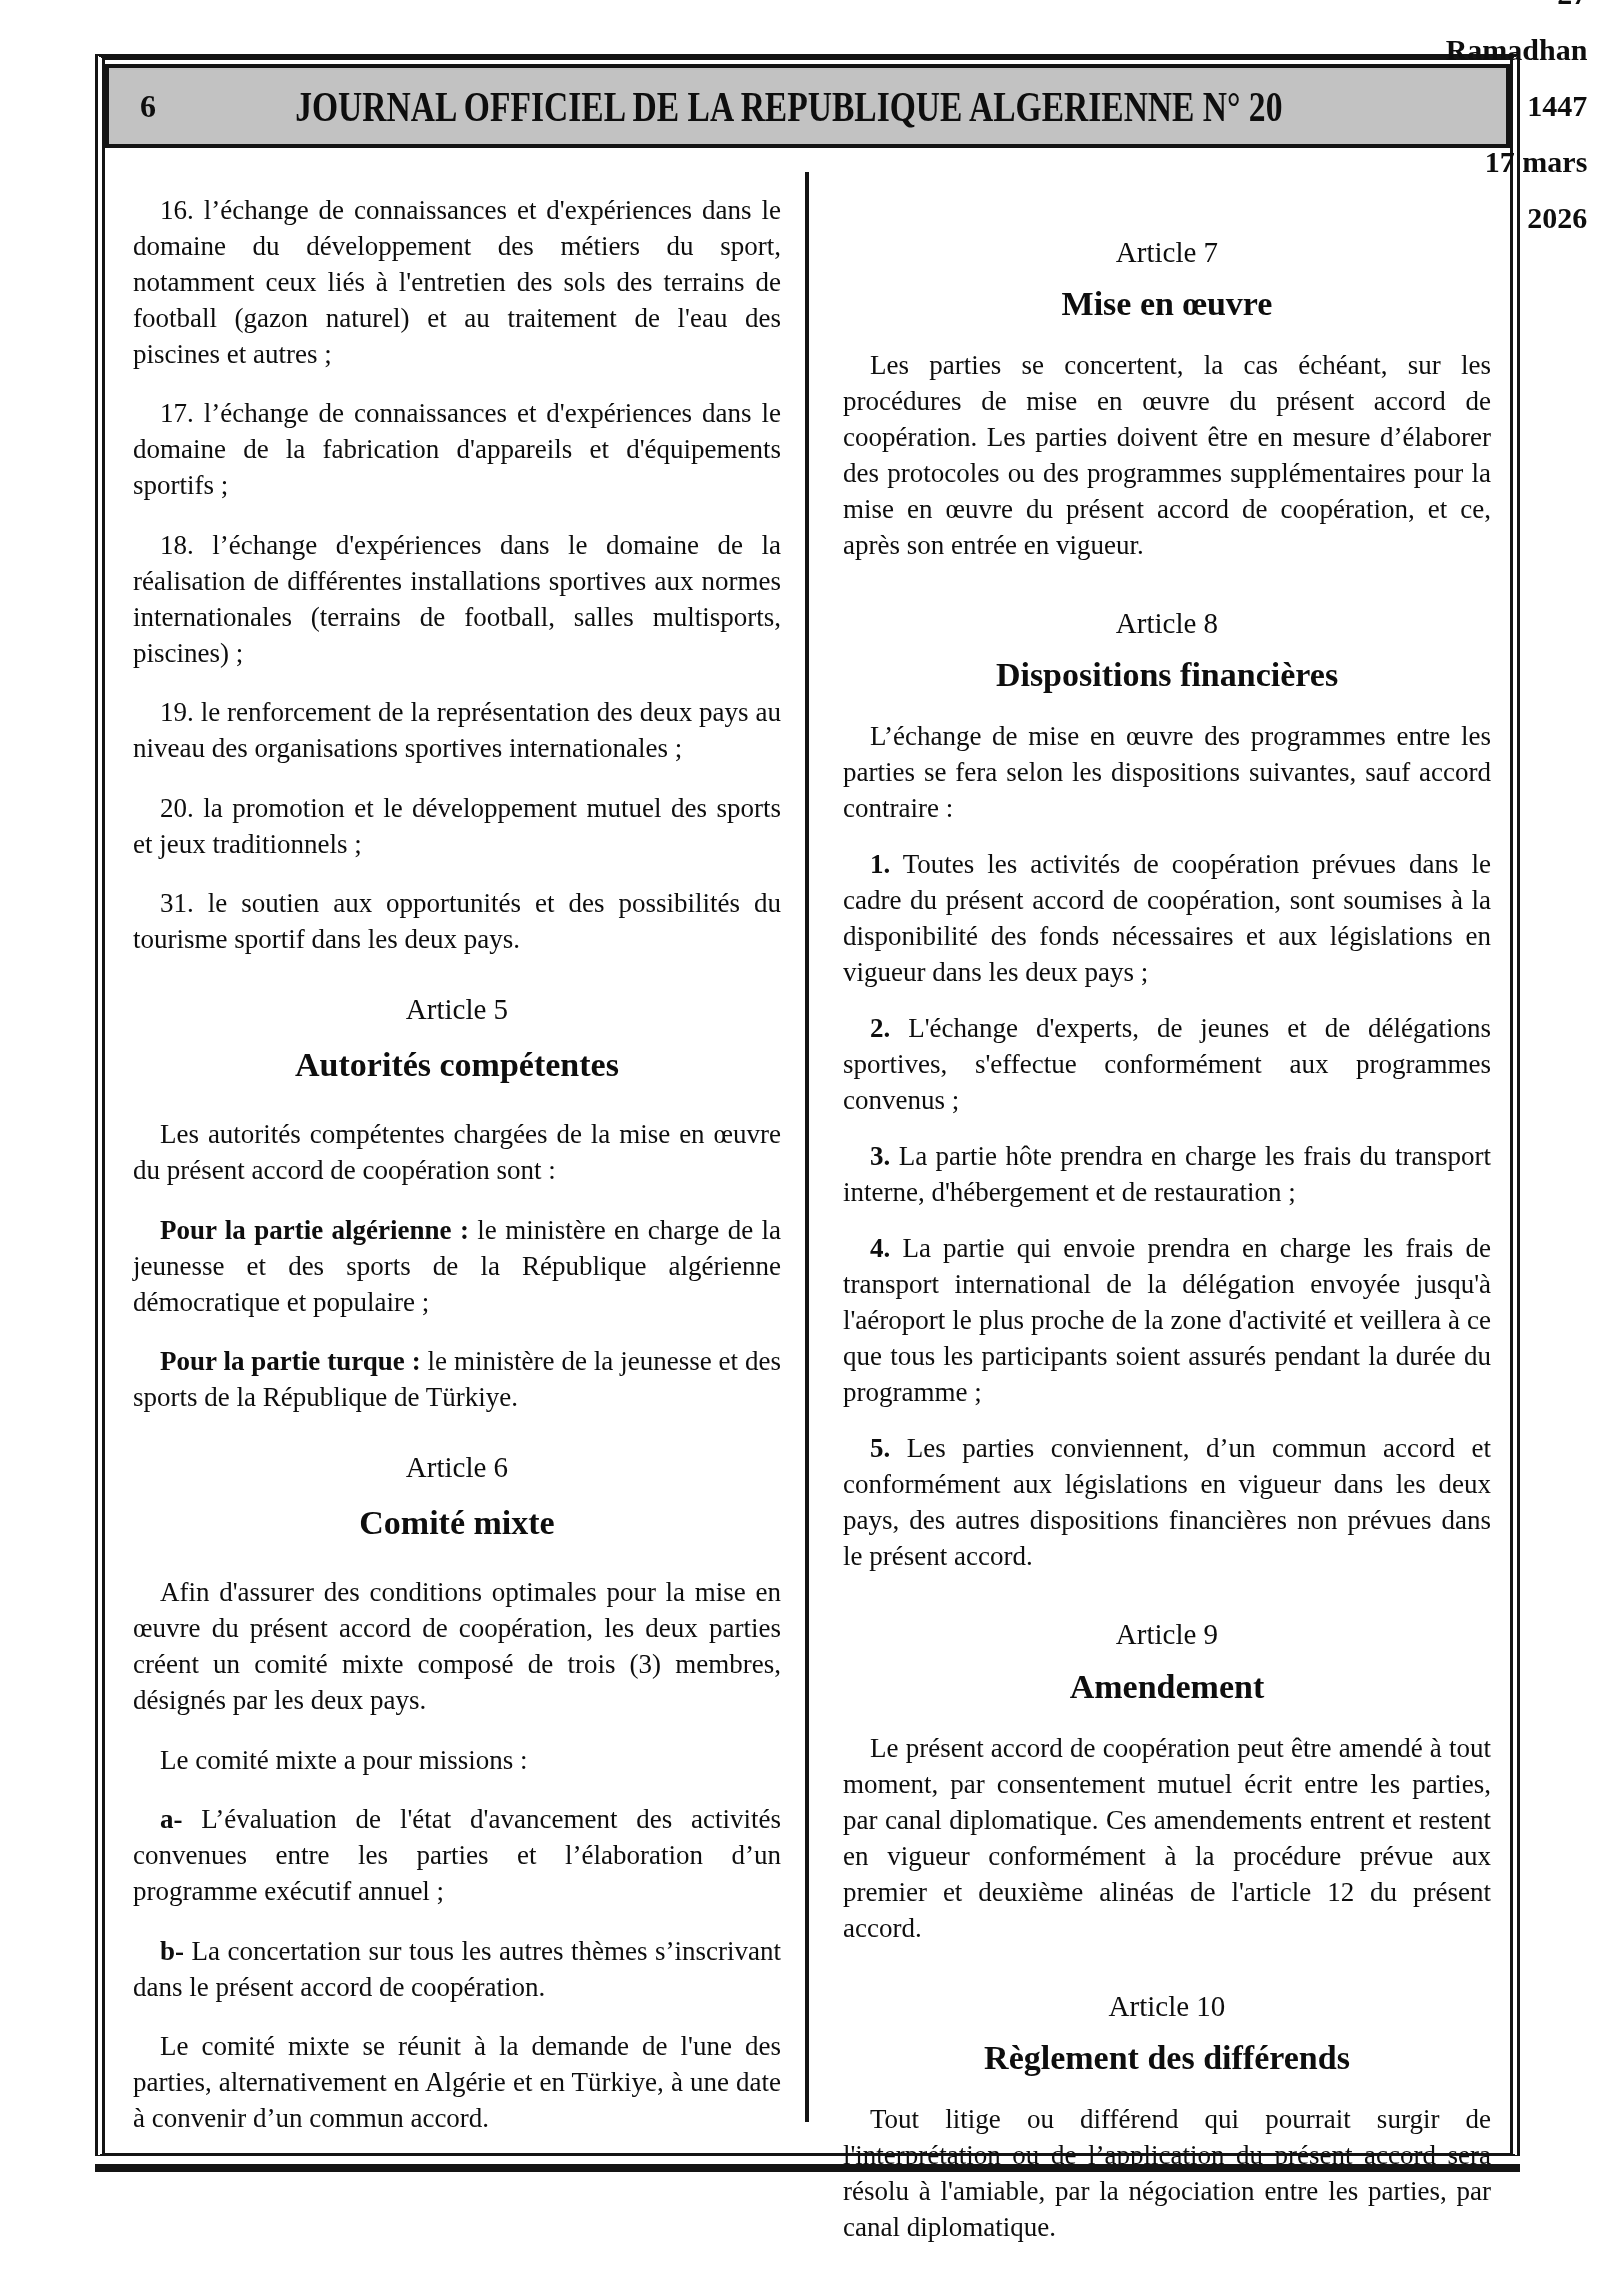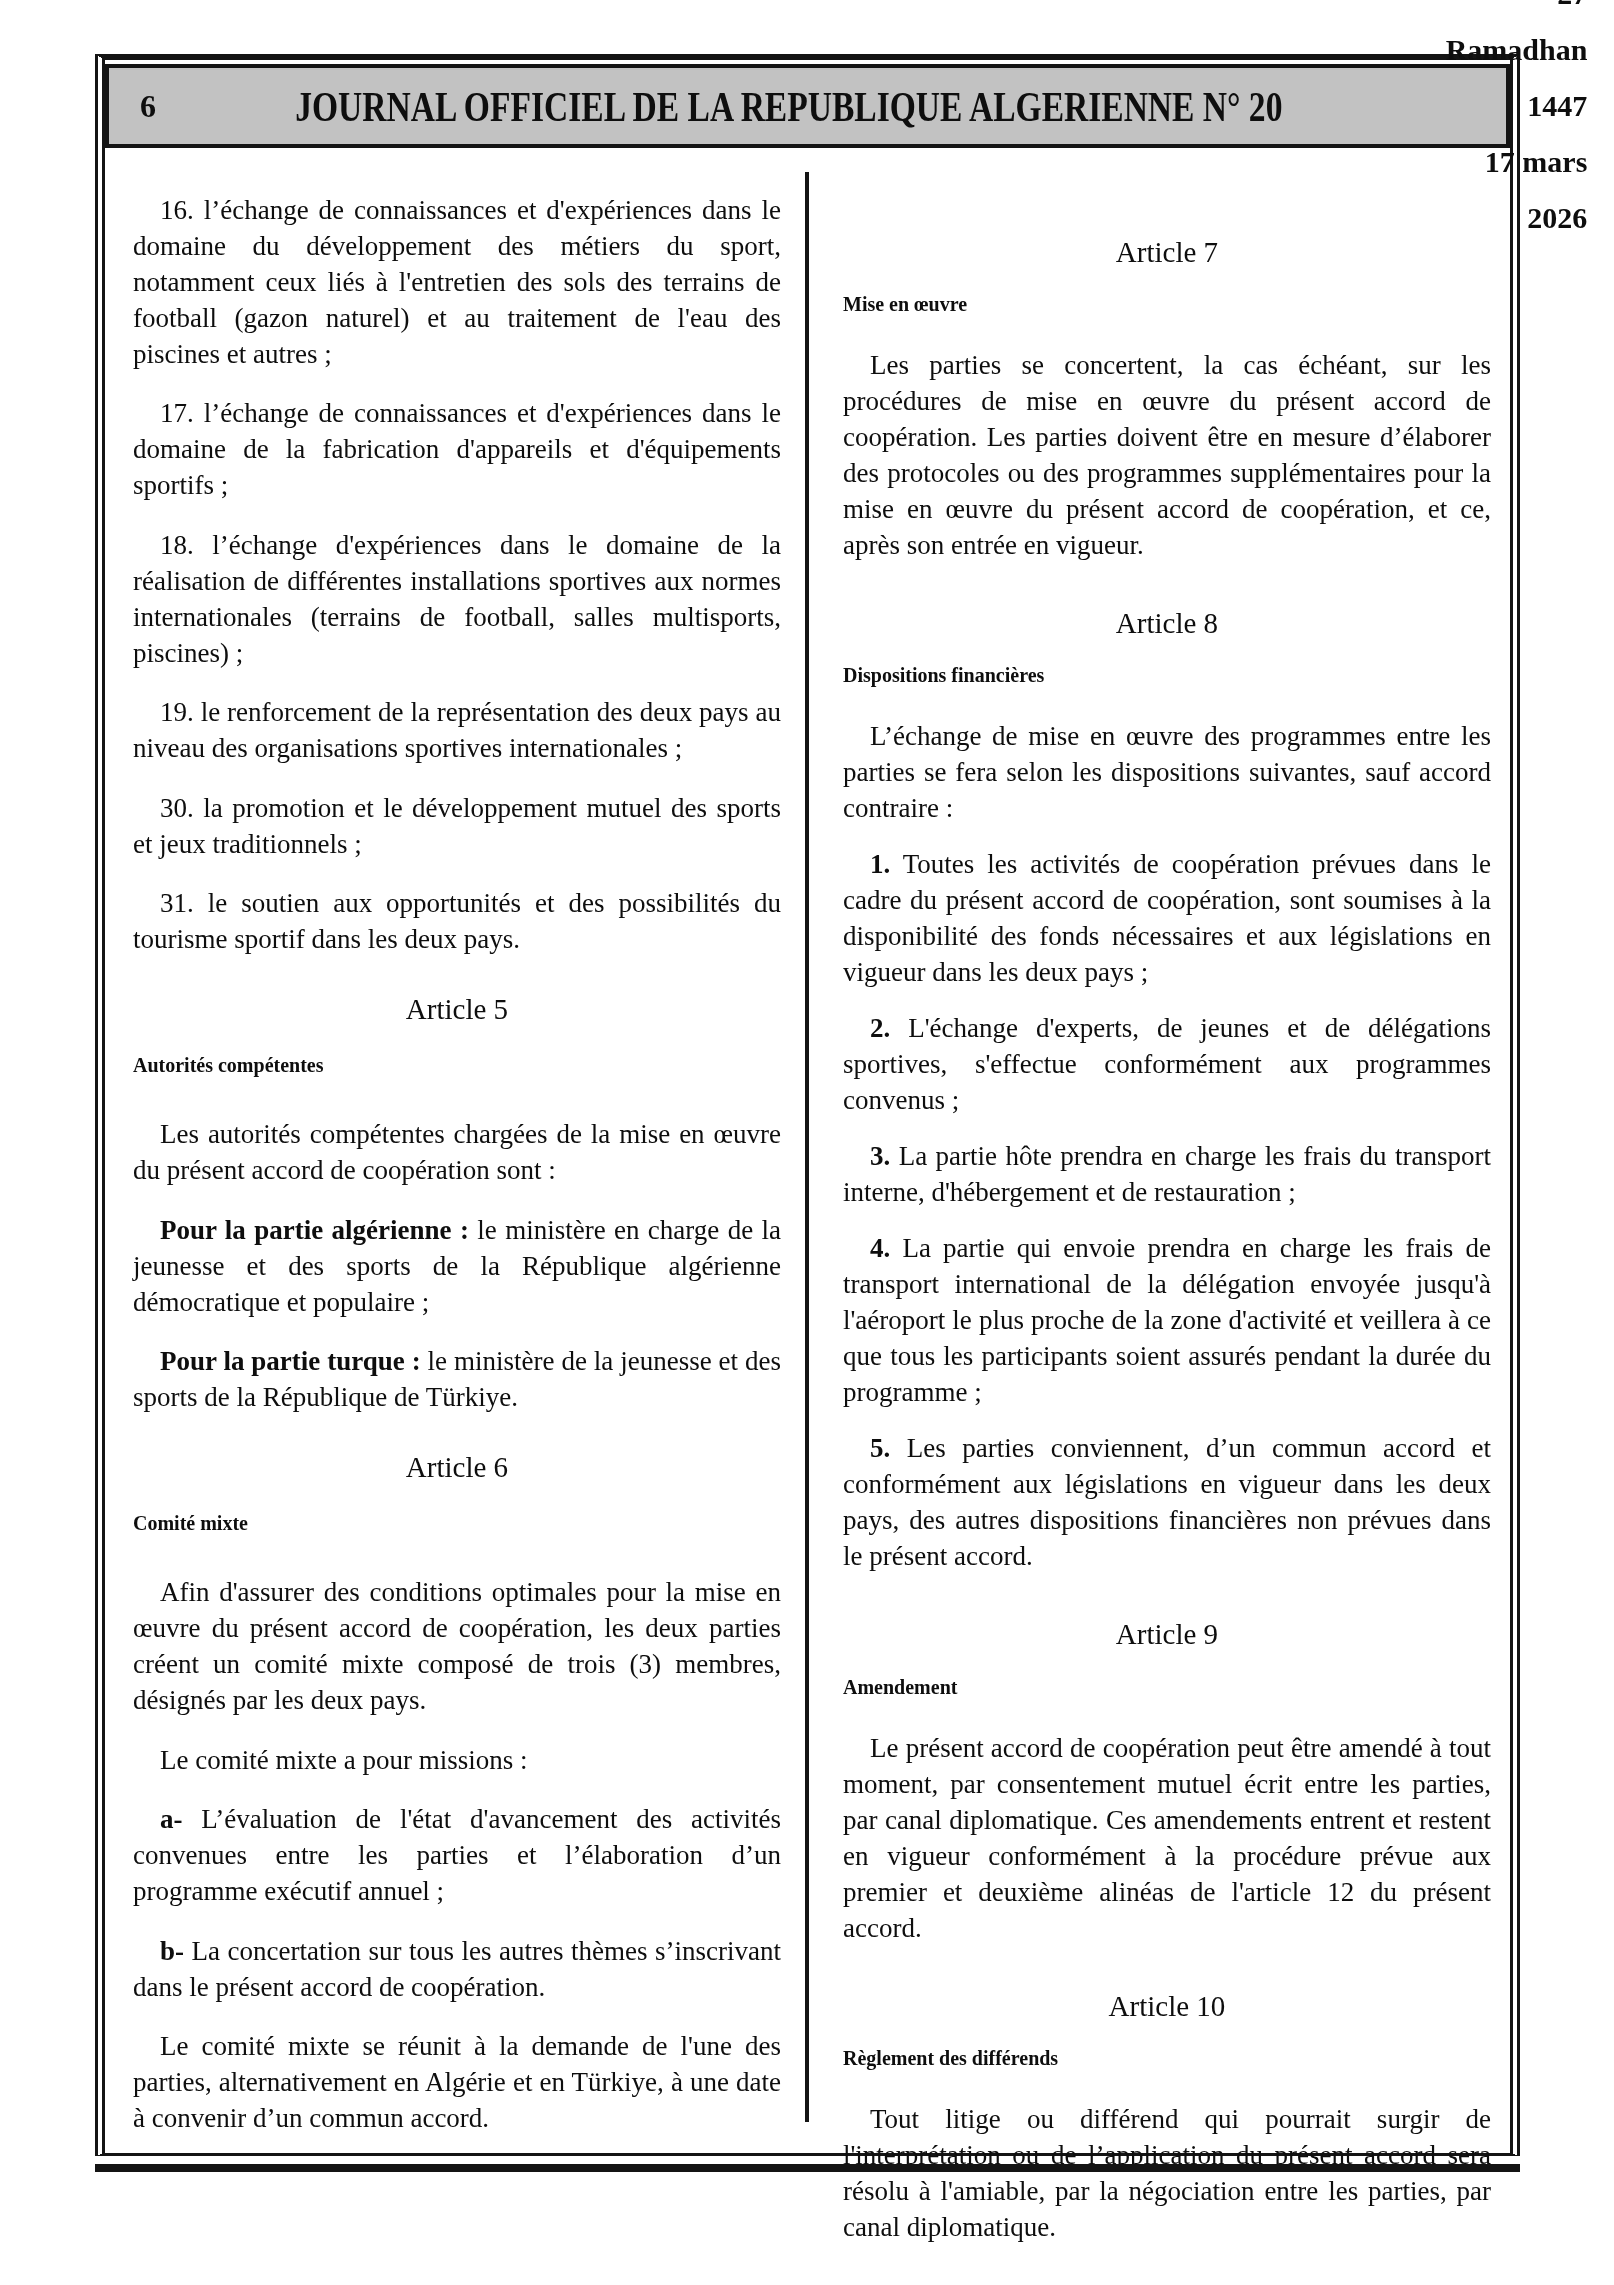--- a/index.html
+++ b/index.html
@@ -63,21 +63,21 @@
   .para{
     text-align:justify;text-indent:27px;
     margin:0 0 23.5px 0;
   }
   .lead{font-weight:bold;}
   .article{
     text-align:center;font-size:29px;
     margin:34px 0 20px 0;
   }
   .subtitle{
-    text-align:left;font-size:20px;font-weight:bold;
+    text-align:center;font-size:34px;font-weight:bold;
     margin:0 0 33px 0;
   }
   .column .article:first-child{margin-top:3.6px;}
   .column.right .para{margin-bottom:20px;}
   .column.right .article{margin-top:42px;margin-bottom:16.3px;}
   .column.right .subtitle{margin-bottom:25px;}
 </style>
 </head>
 <body>
 
@@ -96,21 +96,21 @@
     </div>
   </div>
 
   <div class="divider"></div>
 
   <div class="column left" id="col-left">
       <div class="para">16. l’échange de connaissances et d'expériences dans le domaine du développement des métiers du sport, notamment ceux liés à l'entretien des sols des terrains de football (gazon naturel) et au traitement de l'eau des piscines et autres ;</div>
       <div class="para">17. l’échange de connaissances et d'expériences dans le domaine de la fabrication d'appareils et d'équipements sportifs ;</div>
       <div class="para">18. l’échange d'expériences dans le domaine de la réalisation de différentes installations sportives aux normes internationales (terrains de football, salles multisports, piscines) ;</div>
       <div class="para">19. le renforcement de la représentation des deux pays au niveau des organisations sportives internationales ;</div>
-      <div class="para">30. la promotion et le développement mutuel des sports et jeux traditionnels ;</div>
+      <div class="para">20. la promotion et le développement mutuel des sports et jeux traditionnels ;</div>
       <div class="para">31. le soutien aux opportunités et des possibilités du tourisme sportif dans les deux pays.</div>
       <div class="article">Article 5</div>
       <div class="subtitle">Autorités compétentes</div>
       <div class="para">Les autorités compétentes chargées de la mise en œuvre du présent accord de coopération sont :</div>
       <div class="para"><span class="lead">Pour la partie algérienne :</span> <span>le ministère en charge de la jeunesse et des sports de la République algérienne démocratique et populaire ;</span></div>
       <div class="para"><span class="lead">Pour la partie turque :</span> <span>le ministère de la jeunesse et des sports de la République de Türkiye.</span></div>
       <div class="article">Article 6</div>
       <div class="subtitle">Comité mixte</div>
       <div class="para">Afin d'assurer des conditions optimales pour la mise en œuvre du présent accord de coopération, les deux parties créent un comité mixte composé de trois (3) membres, désignés par les deux pays.</div>
       <div class="para">Le comité mixte a pour missions :</div>

